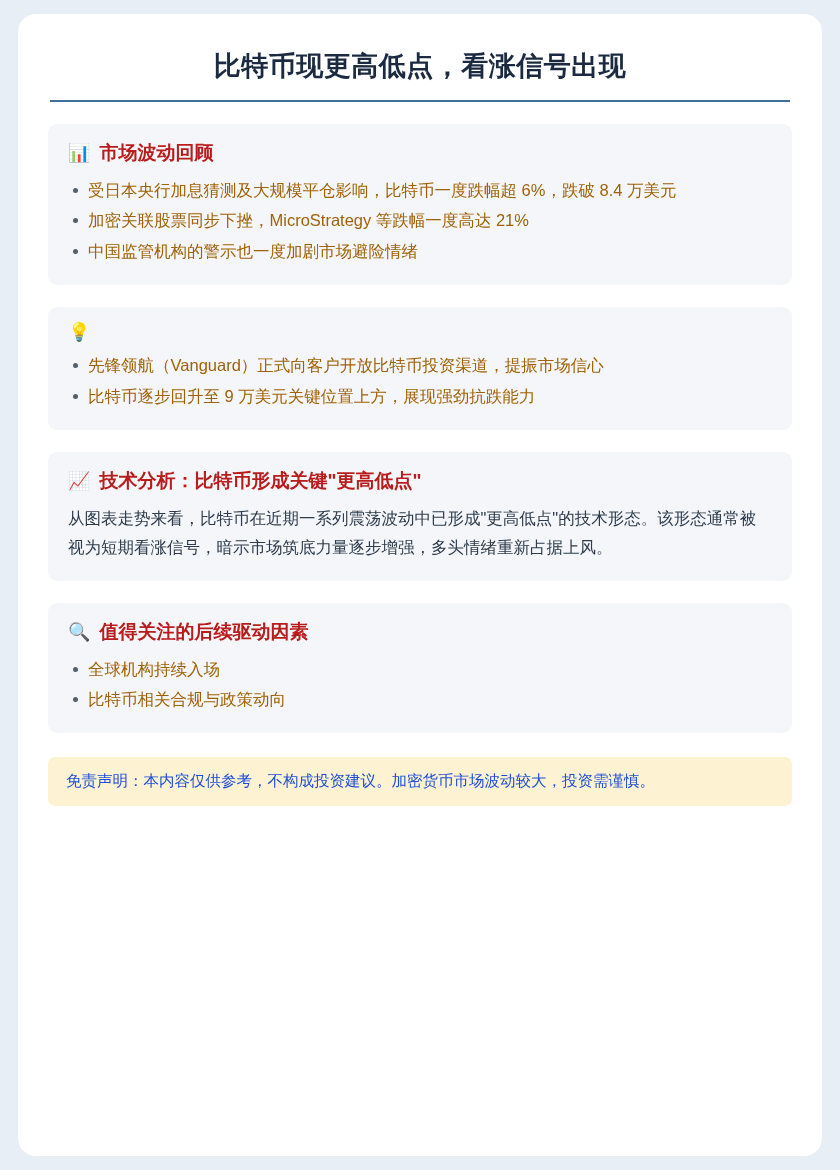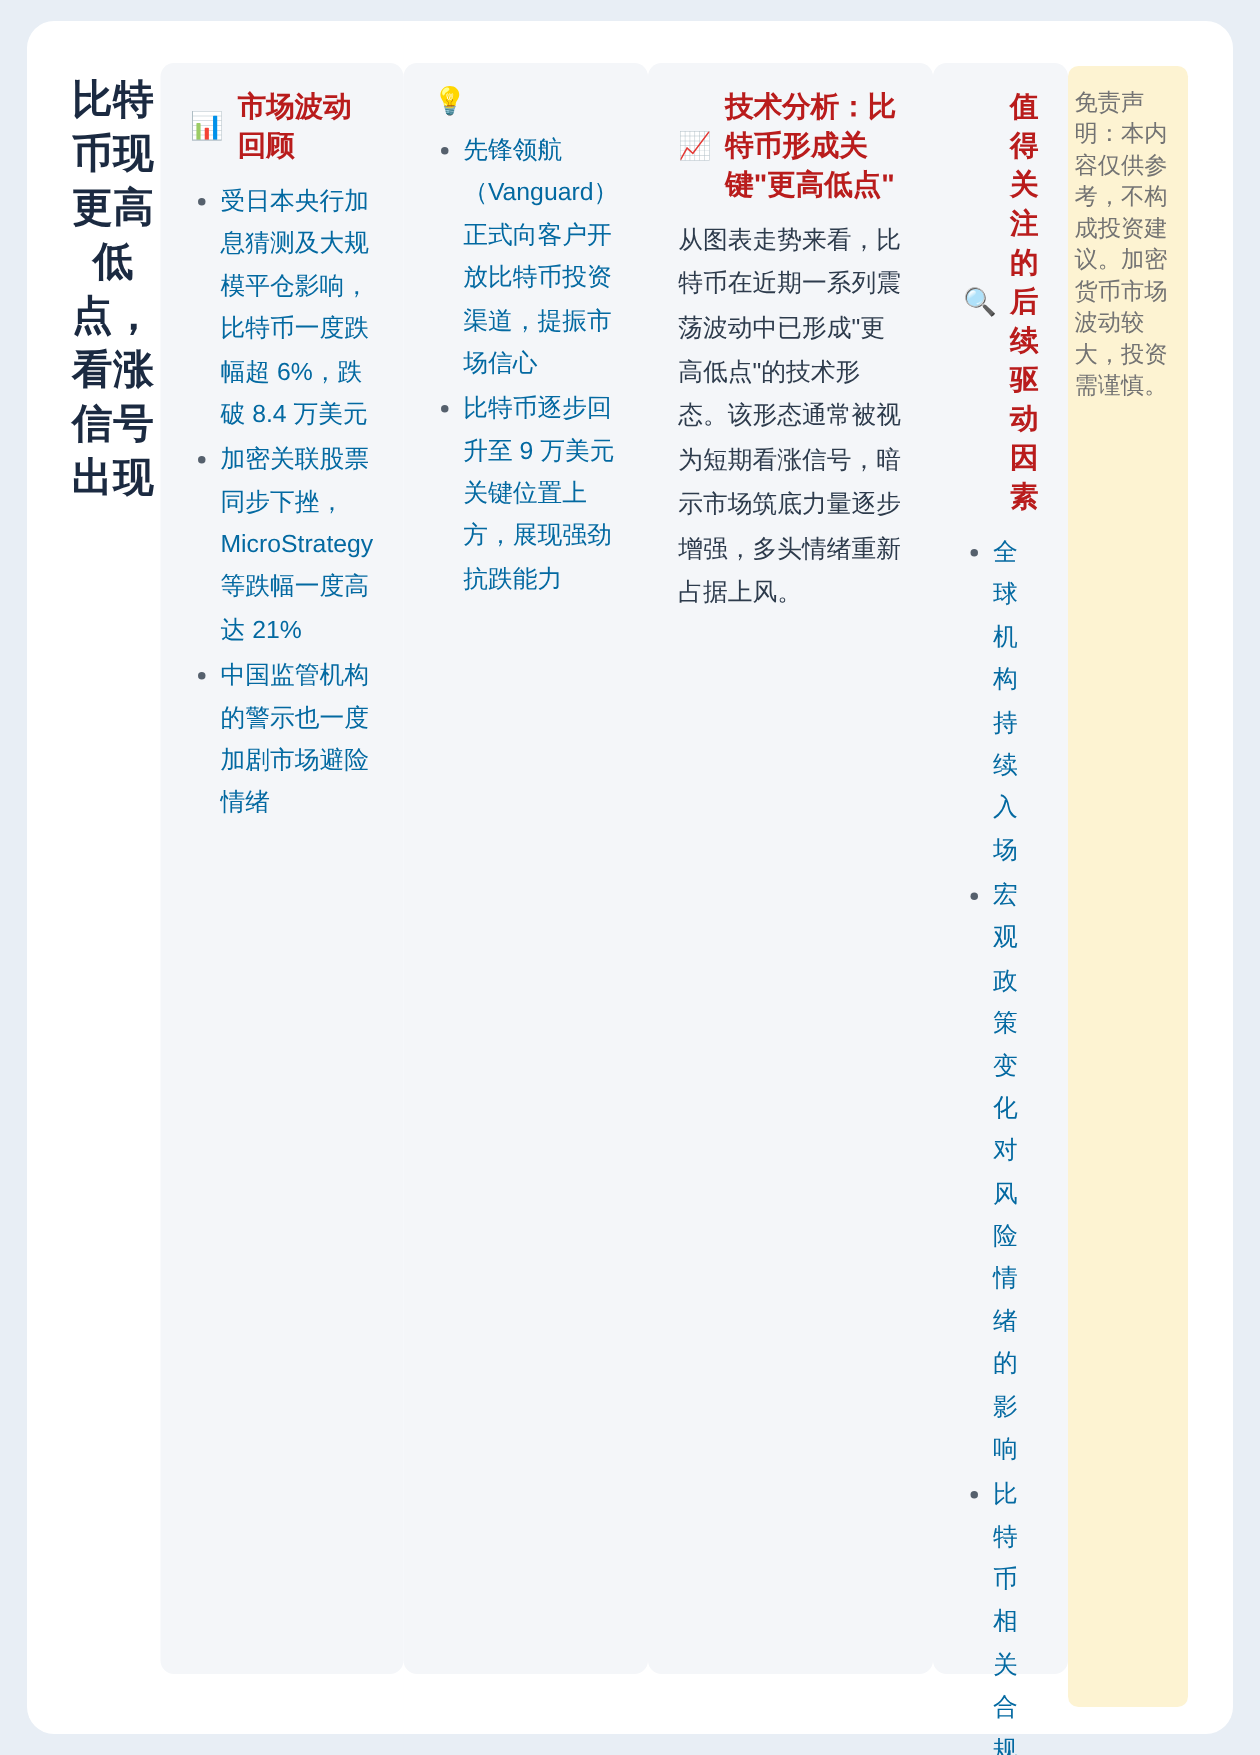--- a/index.html
+++ b/index.html
@@ -20,21 +20,21 @@
     padding: 14px 18px;
   }
   .card {
     box-sizing: border-box;
     width: 100%;
     height: 100%;
     background: #ffffff;
     border-radius: 18px;
     padding: 28px 30px 18px 30px;
     display: flex;
-    flex-direction: row;
+    flex-direction: column;
   }
   .title {
     text-align: center;
     font-size: 27px;
     font-weight: bold;
     color: #1b2a41;
     letter-spacing: 0.5px;
     padding: 6px 0 16px 0;
   }
   .title-rule {
@@ -67,21 +67,21 @@
   ul.bullets {
     list-style: none;
     margin: 0;
     padding: 0;
   }
   ul.bullets li {
     position: relative;
     padding-left: 20px;
     font-size: 16.5px;
     line-height: 1.72;
-    color: #0369a1;
+    color: #a16207;
     margin-bottom: 2px;
   }
   ul.bullets li::before {
     content: "";
     position: absolute;
     left: 5px;
     top: 12px;
     width: 5px;
     height: 5px;
     border-radius: 50%;
@@ -89,23 +89,23 @@
   }
   .para {
     font-size: 16.5px;
     line-height: 1.78;
     color: #2d3b4c;
     margin: 0;
   }
   .disclaimer {
     background: #fdf3d2;
     border-radius: 7px;
-    padding: 14px 4px;
+    padding: 14px 18px;
     font-size: 15.5px;
-    color: #737373;
+    color: #1d4ed8;
     margin-top: 2px;
   }
   .footer {
     margin-top: auto;
     padding-top: 14px;
     border-top: 1px dashed #cfd7e0;
     text-align: center;
     font-size: 14.5px;
     color: #8b97a5;
   }
@@ -152,21 +152,20 @@
       <p class="para">从图表走势来看，比特币在近期一系列震荡波动中已形成"更高低点"的技术形态。该形态通常被视为短期看涨信号，暗示市场筑底力量逐步增强，多头情绪重新占据上风。</p>
     </div>
 
     <div class="section">
       <div class="section-head">
         <span class="sec-icon">🔍</span>
         <span class="sec-title">值得关注的后续驱动因素</span>
       </div>
       <ul class="bullets">
         <li>全球机构持续入场</li>
-        <li>宏观政策变化对风险情绪的影响</li>
         <li>比特币相关合规与政策动向</li>
       </ul>
     </div>
 
     <div class="disclaimer">免责声明：本内容仅供参考，不构成投资建议。加密货币市场波动较大，投资需谨慎。</div>
 
 
   </div>
 </div>
 

